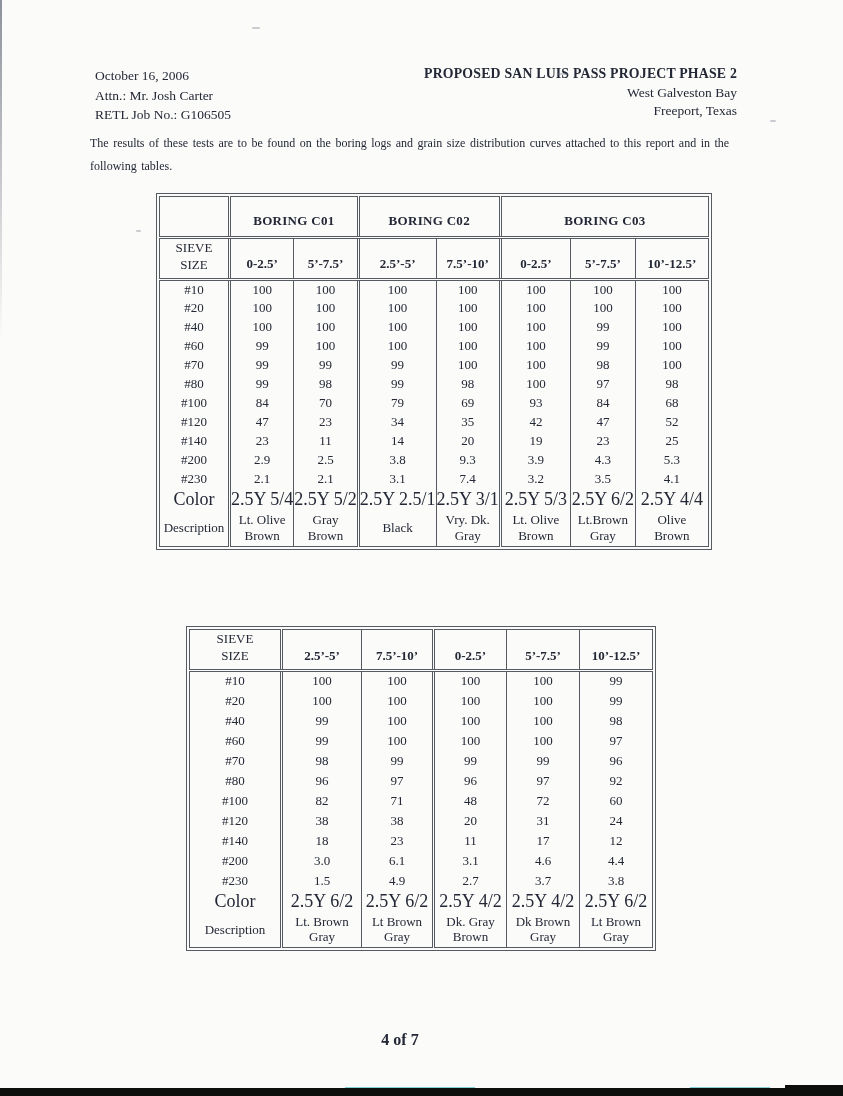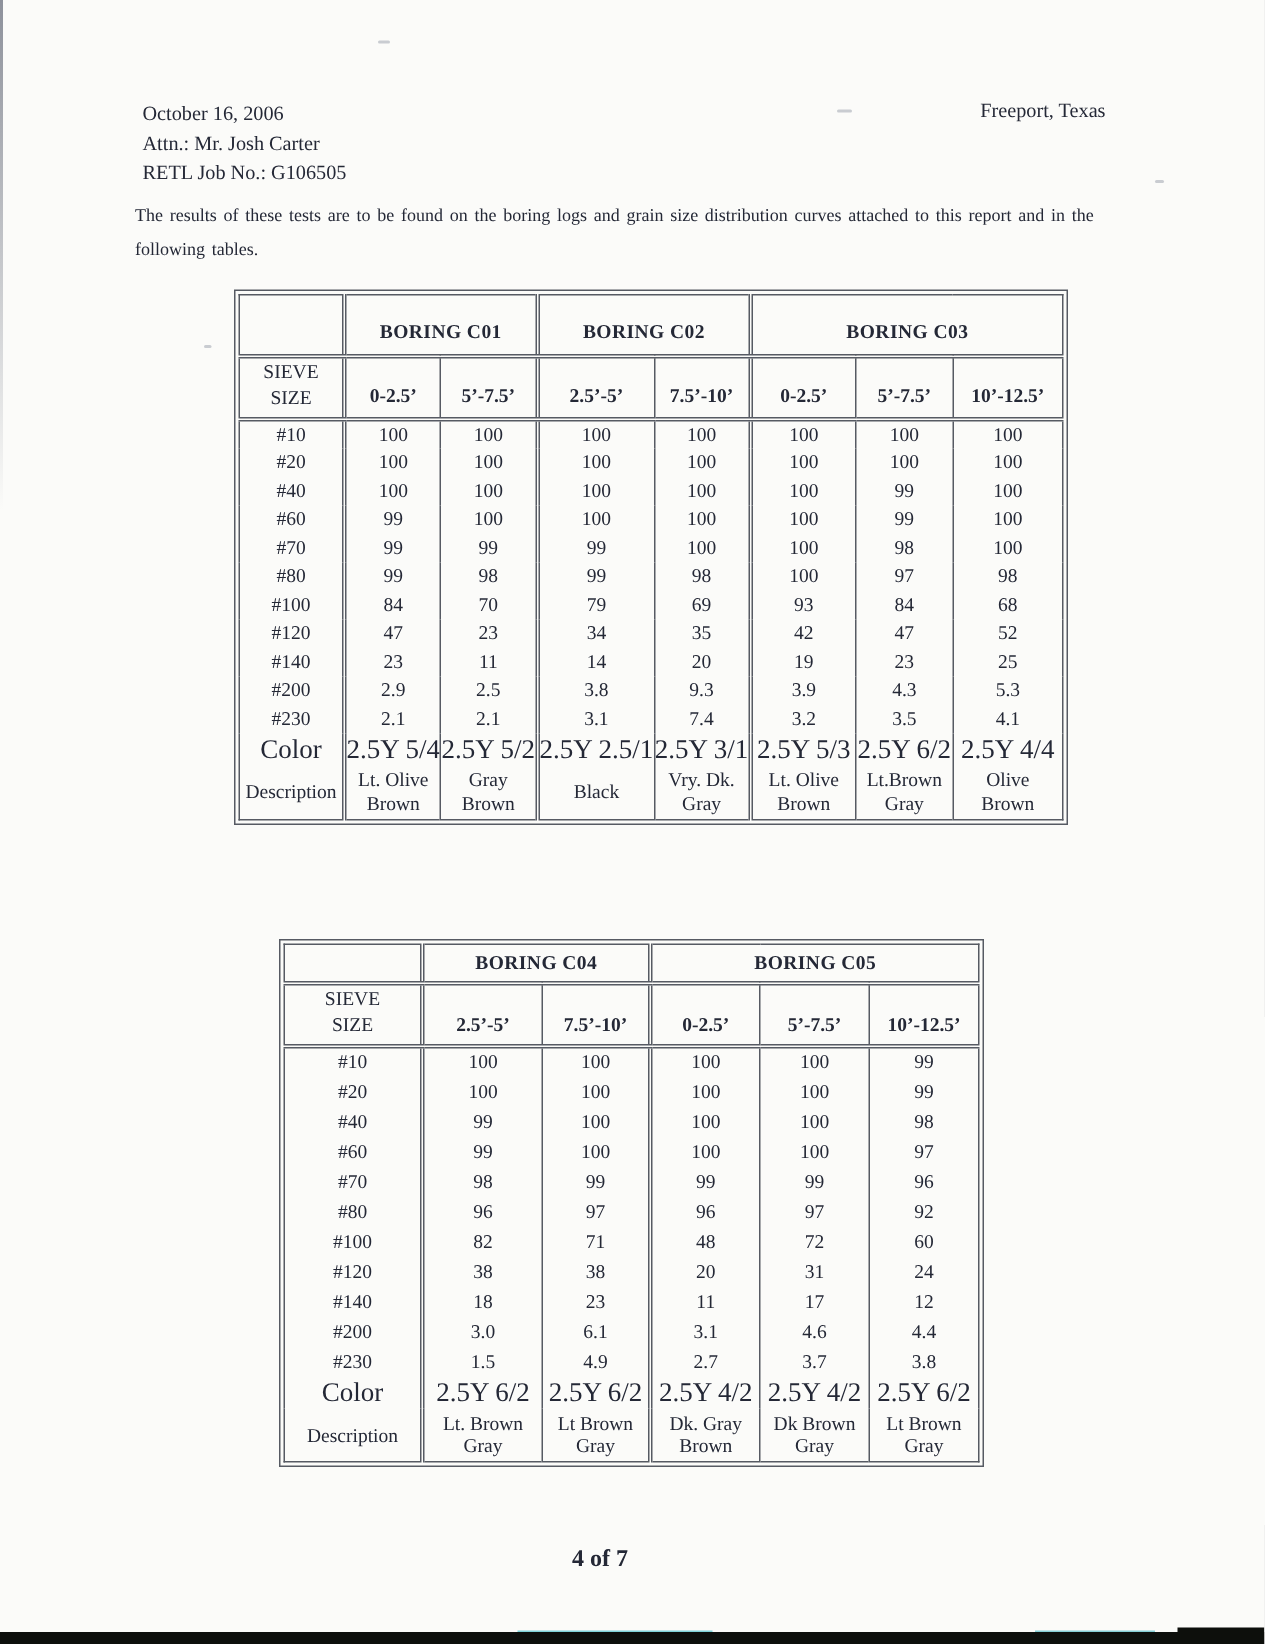--- a/index.html
+++ b/index.html
@@ -86,20 +86,22 @@
 
   <div class="edge-left"></div>
 
   <div class="hleft">
     <div>October 16, 2006</div>
     <div>Attn.: Mr. Josh Carter</div>
     <div>RETL Job No.: G106505</div>
   </div>
 
   <div class="hright">
+    <div class="title">PROPOSED SAN LUIS PASS PROJECT PHASE 2</div>
+    <div>West Galveston Bay</div>
     <div>Freeport, Texas</div>
   </div>
 
   <div class="intro">The results of these tests are to be found on the boring logs and grain size distribution curves attached to this report and in the following tables.</div>
 
   <div id="table1" class="tbl-wrap">
       <table>
         <colgroup>
           <col style="width: 70px;">
           <col style="width: 64px;">
@@ -268,25 +270,20 @@
         <colgroup>
           <col style="width: 92px;">
           <col style="width: 80px;">
           <col style="width: 72px;">
           <col style="width: 73px;">
           <col style="width: 73px;">
           <col style="width: 73px;">
         </colgroup>
         <thead>
           <tr>
-            <td class="corner"></td>
-            <th colspan="2" class="ghead grp">BORING C04</th>
-            <th colspan="3" class="ghead grp">BORING C05</th>
-          </tr>
-          <tr>
             <th class="sieve">SIEVE
 SIZE</th>
             <th class="dhead grp">2.5’-5’</th>
             <th class="dhead">7.5’-10’</th>
             <th class="dhead grp">0-2.5’</th>
             <th class="dhead">5’-7.5’</th>
             <th class="dhead">10’-12.5’</th>
           </tr>
         </thead>
         <tbody>

